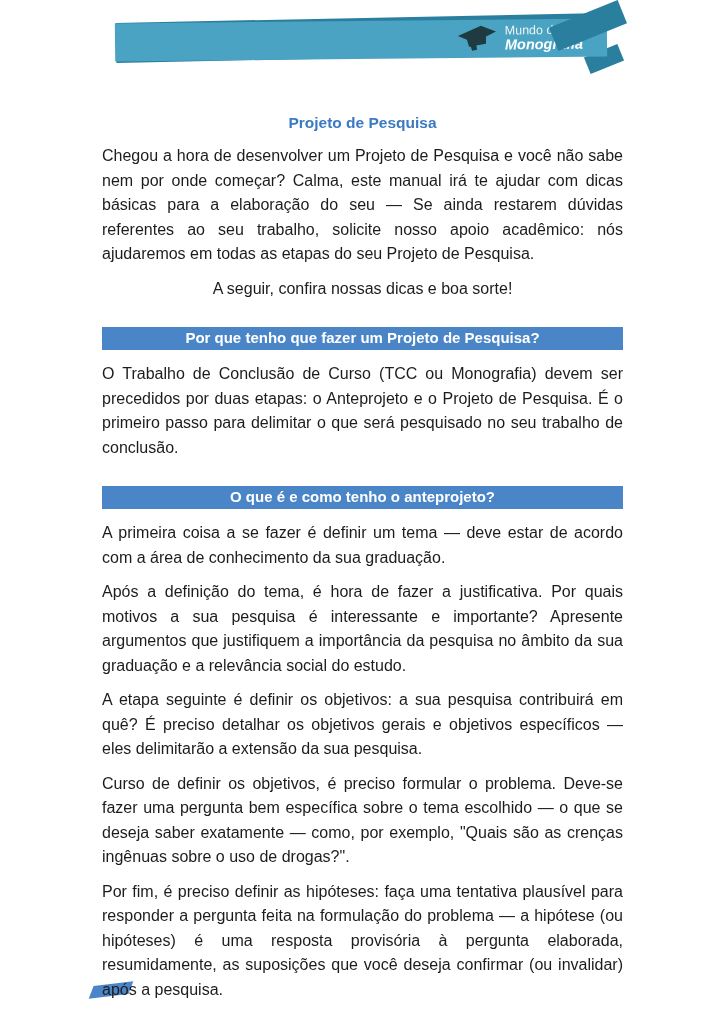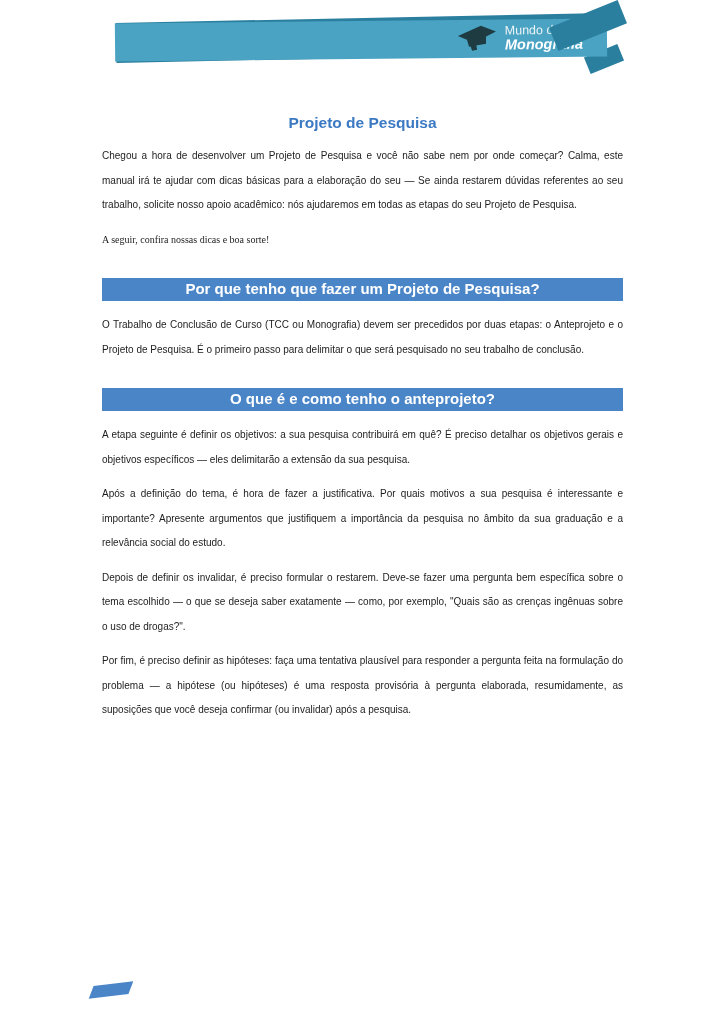--- a/index.html
+++ b/index.html
@@ -33,24 +33,24 @@
   .logo-text{display:flex;flex-direction:column;line-height:1.05;}
   .brand-top{color:#eef4f6;font-size:12.5px;}
   .brand-bottom{color:#ffffff;font-size:14.5px;font-weight:bold;font-style:italic;}
   
   .content{position:absolute;left:102px;top:0;width:521px;z-index:4;}
   .doc-title{
     margin:114px 0 12px 0;text-align:center;
     color:var(--title-blue,#3b7ac3);font-size:15.5px;font-weight:bold;
   }
   .para{
-    margin:0 0 10px 0;font-size:10px;line-height:24.5px;
+    margin:0 0 10px 0;font-size:16px;line-height:24.5px;
     text-align:justify;color:var(--text-dark,#1c1c1c);
   }
-  .para.left{text-align:left;font-family:Liberation Serif, serif;}
+  .para.left{text-align:center;}
   .para b{font-weight:normal;}
   .heading-bar{
     margin:26px 0 12px 0;background:var(--bar-blue,#4a85c8);color:#ffffff;
     font-size:15px;font-weight:bold;text-align:center;padding:2px 0 4px 0;
   }
   
   .footer-mark{
     position:absolute;left:91px;top:984px;width:40px;height:12px;
     background:var(--bar-blue,#4a85c8);
     transform:rotate(-7deg) skewX(-28deg);z-index:2;
@@ -81,22 +81,23 @@
   </div>
 
   <div class="content">
     <div class="doc-title">Projeto de Pesquisa</div>
     <div id="doc-blocks">
         <p class="para"><span>Chegou a hora de desenvolver um Projeto de Pesquisa e você não sabe nem por onde começar? Calma, este manual irá te ajudar com dicas básicas para a elaboração do seu — Se ainda restarem dúvidas referentes ao seu trabalho, solicite nosso apoio acadêmico: nós ajudaremos em todas as etapas do seu Projeto de Pesquisa.</span></p>
         <p class="para left"><span>A seguir, confira nossas dicas e boa sorte!</span></p>
         <div class="heading-bar">Por que tenho que fazer um Projeto de Pesquisa?</div>
         <p class="para"><span>O Trabalho de Conclusão de Curso (TCC ou Monografia) devem ser precedidos por duas etapas: o </span><b>Anteprojeto</b><span> e o </span><b>Projeto de Pesquisa</b><span>. É o primeiro passo para delimitar o que será pesquisado no seu trabalho de conclusão.</span></p>
         <div class="heading-bar">O que é e como tenho o anteprojeto?</div>
+        <p class="para"><span>A primeira coisa a se fazer é definir um </span><b>tema</b><span> — deve estar de acordo com a área de conhecimento da sua graduação.</span></p>
+        <p class="para"><span>Após a definição do tema, é hora de fazer a </span><b>justificativa</b><span>. Por quais motivos a sua pesquisa é interessante e importante? Apresente argumentos que justifiquem a importância da pesquisa no âmbito da sua graduação e a relevância social do estudo.</span></p>
         <p class="para"><span>A etapa seguinte é definir os </span><b>objetivos</b><span>: a sua pesquisa contribuirá em quê? É preciso detalhar os </span><b>objetivos gerais</b><span> e </span><b>objetivos específicos</b><span> — eles delimitarão a extensão da sua pesquisa.</span></p>
-        <p class="para"><span>Após a definição do tema, é hora de fazer a </span><b>justificativa</b><span>. Por quais motivos a sua pesquisa é interessante e importante? Apresente argumentos que justifiquem a importância da pesquisa no âmbito da sua graduação e a relevância social do estudo.</span></p>
-        <p class="para"><span>Depois de definir os invalidar, é preciso formular o </span><b>restarem</b><span>. Deve-se fazer uma pergunta bem específica sobre o tema escolhido — o que se deseja saber exatamente — como, por exemplo, "Quais são as crenças ingênuas sobre o uso de drogas?".</span></p>
+        <p class="para"><span>Curso de definir os objetivos, é preciso formular o </span><b>problema</b><span>. Deve-se fazer uma pergunta bem específica sobre o tema escolhido — o que se deseja saber exatamente — como, por exemplo, "Quais são as crenças ingênuas sobre o uso de drogas?".</span></p>
         <p class="para"><span>Por fim, é preciso definir as </span><b>hipóteses</b><span>: faça uma tentativa plausível para responder a pergunta feita na formulação do problema — a hipótese (ou hipóteses) é uma resposta provisória à pergunta elaborada, resumidamente, as suposições que você deseja confirmar (ou invalidar) após a pesquisa.</span></p>
       </div>
   </div>
 
   <div class="footer-mark"></div>
 
 </div>
 
 </body></html>

